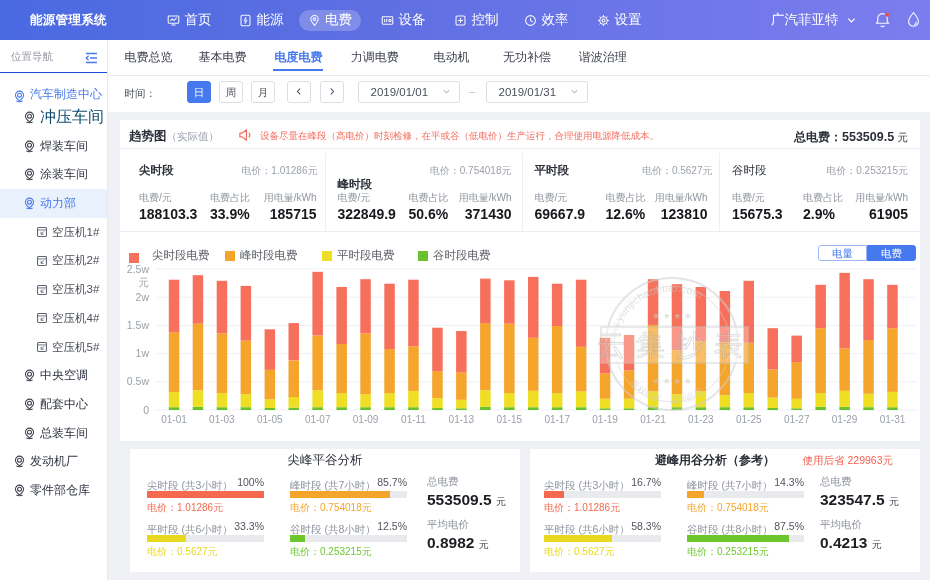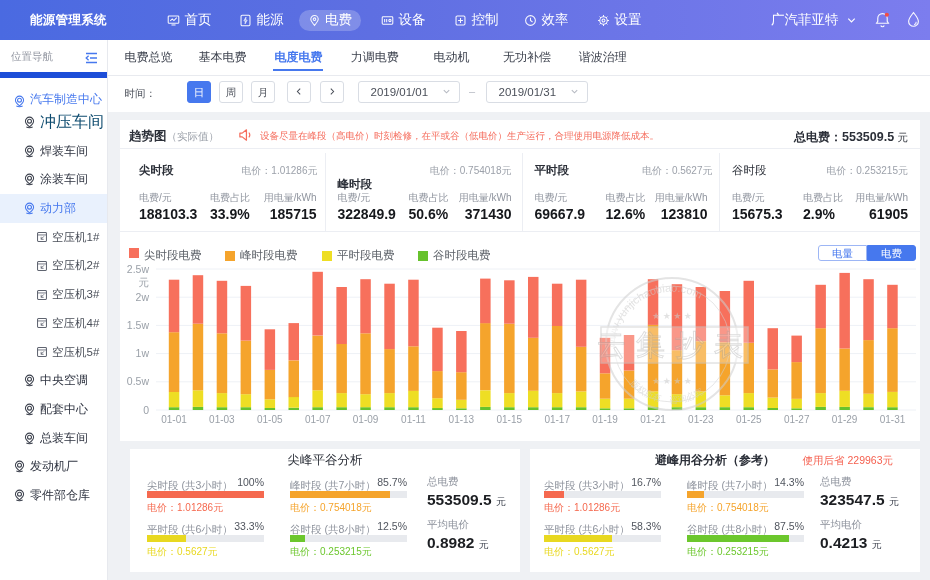--- a/index.html
+++ b/index.html
@@ -77,21 +77,21 @@
           <circle cx="13.6" cy="3.4" r="2.2" fill="#f34d42"></circle>
         </svg></div>
 <div style="position:absolute;left:905.5px;top:11px"><svg width="15" height="17" viewBox="0 0 16 18" fill="none">
           <path d="M8 1.6 C 10.8 5.2 13.2 7.8 13.2 11 A 5.2 5.2 0 0 1 2.8 11 C 2.8 7.8 5.2 5.2 8 1.6 Z" stroke="rgba(255,255,255,0.95)" stroke-width="1.2"></path>
           <path d="M10.8 11.4 a 3 3 0 0 1 -2.2 3.2" stroke="rgba(255,255,255,0.85)" stroke-width="1.1"></path>
         </svg></div>
 
 </div>
 
 <div style="position:absolute;left:0;top:40px;width:108px;height:540px;background:#fff;border-right:1px solid #e7e9ee;box-sizing:border-box">
-  <div style="position:relative;height:32px;border-bottom:6px solid #1d4ed8">
+  <div style="position:relative;height:32px;border-bottom:1px solid #1d4ed8">
     <span style="position:absolute;left:11px;top:10px;font-size:10.5px;color:#8f939e">位置导航</span>
     <span style="position:absolute;left:85px;top:10px"><svg width="13" height="12" viewBox="0 0 13 12">
             <g stroke="#4678ee" stroke-width="1.5" fill="none">
               <path d="M1 1.5 h11 M5 6 h7 M1 10.5 h11"></path>
               <path d="M3.6 3.8 L1.2 6 L3.6 8.2" stroke-width="1.3"></path>
             </g>
           </svg></span>
   </div>
   <div style="padding-top:1.5px">
   <div style="display:flex;align-items:flex-end;gap:4px;height:28.7px;padding-left:13px;">
@@ -331,21 +331,21 @@
 <div style="position:absolute;left:12.5px;top:10px;font-size:11.5px;font-weight:normal;color:#2b2f38">谷时段</div>
 <div style="position:absolute;right:12px;top:11px;font-size:10px;color:#9ca1aa">电价：0.253215元</div>
 <div style="position:absolute;left:12.5px;top:38px;font-size:10px;color:#8f949e">电费/元</div>
 <div style="position:absolute;left:83.5px;top:38px;font-size:10px;color:#8f949e">电费占比</div>
 <div style="position:absolute;right:12px;top:38px;font-size:10px;color:#8f949e">用电量/kWh</div>
 <div style="position:absolute;left:12.5px;top:53px;font-size:14px;font-weight:bold;color:#16181c">15675.3</div>
 <div style="position:absolute;left:83.5px;top:53px;font-size:14px;font-weight:bold;color:#16181c">2.9%</div>
 <div style="position:absolute;right:12px;top:53px;font-size:14px;font-weight:bold;color:#16181c">61905</div>
 </div>
   <div style="position:absolute;left:0;top:111px;width:800px;height:1px;background:#eceef3"></div>
-  <div style="position:absolute;left:9px;top:128px;display:flex;align-items:flex-start;gap:5px">
+  <div style="position:absolute;left:9px;top:128px;display:flex;align-items:flex-end;gap:13px">
         <span style="width:10px;height:10px;background:#f7705c;display:inline-block"></span>
         <span style="font-size:11.5px;color:#5c6168">尖时段电费</span>
       </div>
       <div style="position:absolute;left:105px;top:128px;display:flex;align-items:center;gap:5px">
         <span style="width:10px;height:10px;background:#f5a42c;display:inline-block"></span>
         <span style="font-size:11.5px;color:#5c6168">峰时段电费</span>
       </div>
       <div style="position:absolute;left:202px;top:128px;display:flex;align-items:center;gap:5px">
         <span style="width:10px;height:10px;background:#eede24;display:inline-block"></span>
         <span style="font-size:11.5px;color:#5c6168">平时段电费</span>

